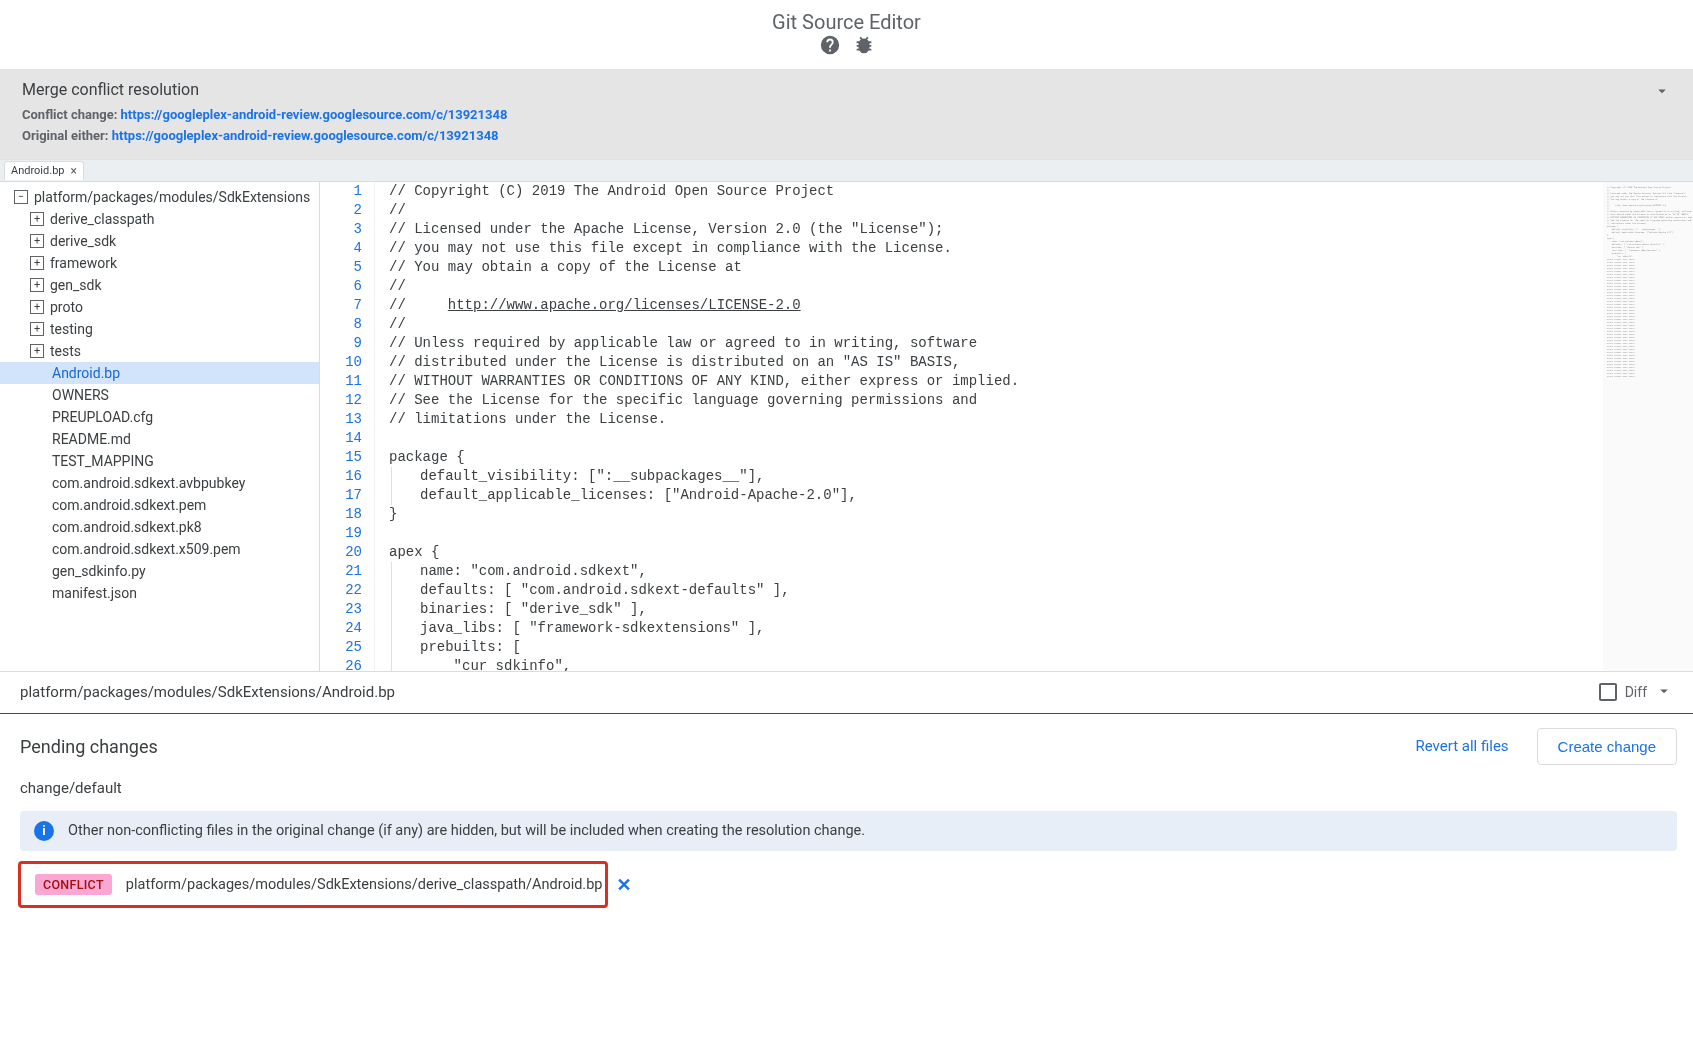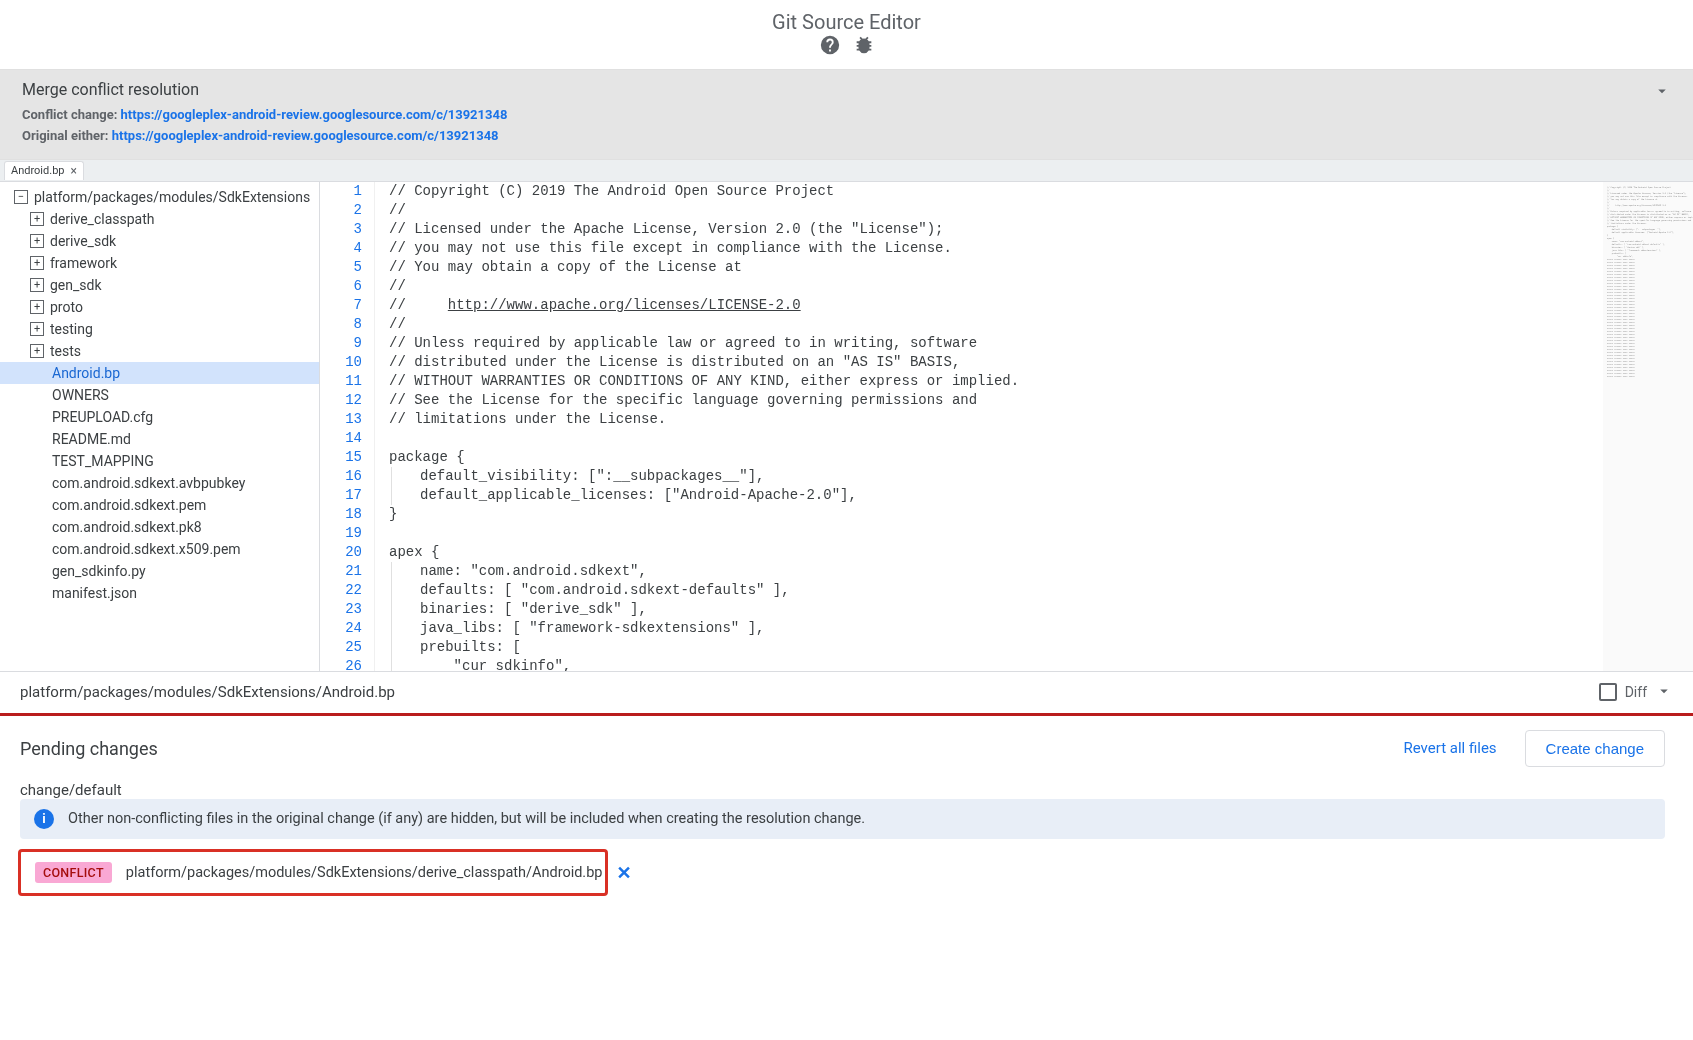--- a/index.html
+++ b/index.html
@@ -43,33 +43,33 @@
   .gutter { width: 55px; text-align: right; padding-right: 12px; color: #1a73e8; background: #fff; border-right: 1px solid #f0f0f0; }
   .gutter div { height: 19px; line-height: 19px; }
   .code { flex: 1; padding-left: 14px; color: #3c4043; overflow: hidden; }
   .code div { height: 19px; line-height: 19px; white-space: pre; }
   .code a { color: #3c4043; text-decoration: underline; }
   .code .indent { display:inline-block; border-left: 1px solid #e0e0e0; padding-left: 28px; margin-left: 2px;}
   .minimap { width: 90px; background: #fafafa; font-size: 2px; line-height: 3px; color: #888; padding: 4px; overflow: hidden; font-family: monospace; }
   .minimap div { white-space: pre; }
   
   
-  .pathbar { display: flex; align-items: center; padding: 10px 20px; border-bottom: 3px solid #b91c1c; }
+  .pathbar { display: flex; align-items: center; padding: 10px 20px; border-bottom: 1px solid #b91c1c; }
   .pathbar-text { flex: 1; font-size: 15px; color: #3c4043; }
   .diff-control { display: flex; align-items: center; gap: 8px; color: #5f6368; }
   .checkbox { width: 18px; height: 18px; border: 2px solid #5f6368; border-radius: 2px; }
   .diff-expand svg { width: 18px; height: 18px; fill: #5f6368; }
   
   
-  .pending { padding: 14px 28px 8px 20px; }
+  .pending { padding: 14px 16px 8px 20px; }
   .pending-header { display: flex; align-items: center; margin-bottom: 14px; }
   .pending-title { font-size: 18px; color: #3c4043; flex: 1; }
   .revert-link { color: #1a73e8; font-size: 15px; margin-right: 28px; cursor: pointer; }
   .create-btn { border: 1px solid #dadce0; color: #1a73e8; background: #fff; padding: 9px 20px; border-radius: 4px; font-size: 15px; cursor: pointer; }
-  .change-name { font-size: 15px; color: #3c4043; margin-bottom: 0; }
+  .change-name { font-size: 15px; color: #3c4043; margin-bottom: 14px; }
   
   
   .info-banner { background: #e8eef7; border-radius: 4px; padding: 10px 14px; display: flex; align-items: center; gap: 14px; font-size: 14.5px; color: #3c4043; margin-bottom: 10px; }
   .info-icon { width: 20px; height: 20px; background: #1a73e8; border-radius: 50%; color: #fff; display: flex; align-items: center; justify-content: center; font-weight: bold; font-size: 13px; flex-shrink: 0; }
   
   
   .conflict-wrap { border: 3px solid #d93025; border-radius: 4px; padding: 10px 14px; display: flex; align-items: center; gap: 14px; width: 590px; margin-left: -2px; }
   .conflict-badge { background: #f9a8d4; color: #a50e0e; font-size: 12.5px; font-weight: 500; padding: 3px 8px; border-radius: 3px; letter-spacing: 0.3px; }
   .conflict-path { font-size: 14.5px; color: #3c4043; }
   .conflict-x { color: #1a73e8; font-size: 18px; cursor: pointer; font-weight: bold; }

